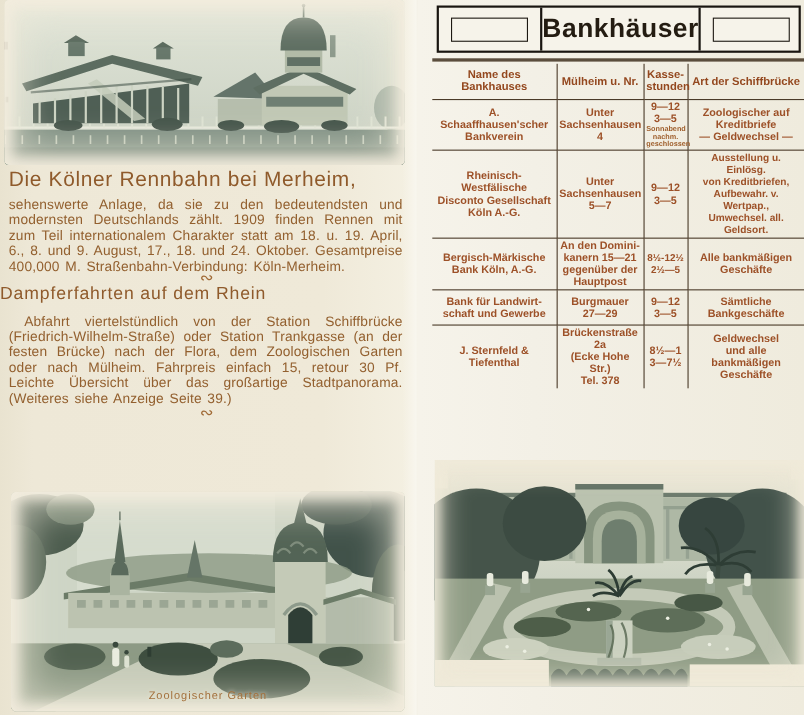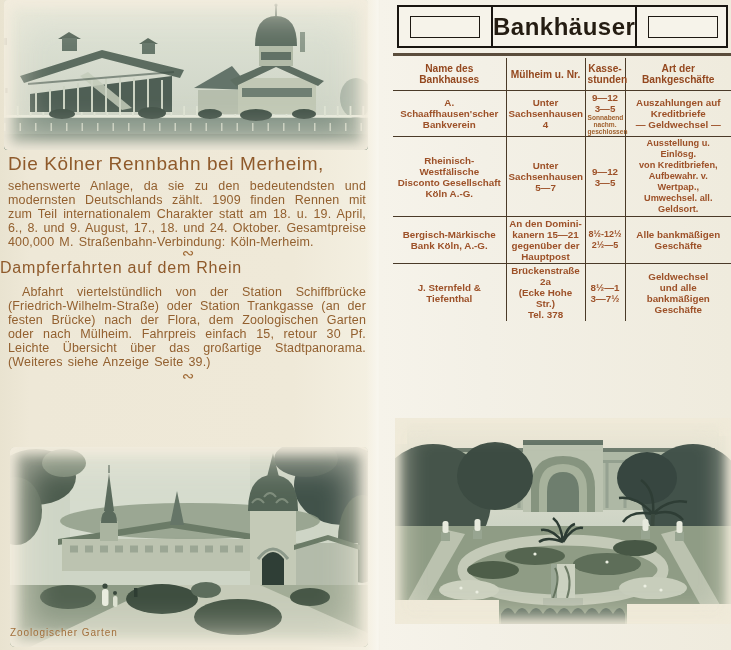--- a/index.html
+++ b/index.html
@@ -22,21 +22,21 @@
   
   .h-main{position:absolute;left:8px;margin:0;font-size:19px;font-weight:normal;
           color:#8f5a2b;letter-spacing:.6px;white-space:nowrap;}
   .h-sub{position:absolute;left:0;width:100%;margin:0;text-align:left;font-size:16px;
          font-weight:normal;color:#8f5a2b;letter-spacing:.8px;}
   .body-par{position:absolute;left:8px;width:358px;margin:0;font-size:12.5px;line-height:14px;
             color:#93602f;text-align:justify;letter-spacing:.15px;word-spacing:1.5px;}
   .indent{text-indent:14px;}
   .ornament{position:absolute;left:0;width:100%;text-align:center;color:#a06a36;
             font-size:15px;line-height:10px;}
-  .caption{position:absolute;text-align:left;font-size:10px;letter-spacing:.9px;
+  .caption{position:absolute;text-align:center;font-size:10px;letter-spacing:.9px;
            color:#a3703c;text-shadow:0 0 4px #efe9d7;z-index:3;}
   
   .title-box{position:absolute;left:17px;top:5px;width:331px;height:43px;
              border:2.5px solid #191510;background:#f6f3ea;display:flex;box-sizing:border-box;}
   .tb-orn{flex:0 0 92px;display:flex;align-items:center;justify-content:center;}
   .tb-title{flex:1 1 auto;display:flex;align-items:center;justify-content:flex-start;
             border-left:2.5px solid #191510;border-right:2.5px solid #191510;}
   .tb-title span{font-size:24px;font-weight:bold;color:#241c12;letter-spacing:.5px;}
   .tb-inner{width:68px;height:20px;border:1.5px solid #1d1812;}
   .table-top-rule{position:absolute;left:13px;top:53px;width:338px;height:3px;background:#40301f;opacity:.85;}
@@ -189,34 +189,34 @@
           <col style="width:79px">
           <col style="width:40px">
           <col style="width:106px">
         </colgroup>
       <thead>
         <tr>
           <th>Name des Bankhauses</th>
           <th>Mülheim u. Nr.</th>
           <th>Kasse-
 stunden</th>
-          <th>Art der Bankgeschäfte</th>
+          <th>Art der Schiffbrücke</th>
         </tr>
       </thead>
       <tbody>
         <tr style="height:42px">
           <td>A. Schaaffhausen'scher
 Bankverein</td>
           <td>Unter
 Sachsenhausen 4</td>
           <td><span class="hours">9—12
 3—5</span><span class="note">Sonnabend
 nachm.
 geschlossen</span></td>
-          <td>Auszahlungen auf
+          <td>Zoologischer auf
 Kreditbriefe
 — Geldwechsel —</td>
         </tr>
         <tr style="height:40px">
           <td>Rheinisch-Westfälische
 Disconto Gesellschaft
 Köln A.-G.</td>
           <td>Unter
 Sachsenhausen
 5—7</td>
@@ -231,20 +231,30 @@
           <td>Bergisch-Märkische
 Bank Köln, A.-G.</td>
           <td>An den Domini-
 kanern 15—21
 gegenüber der
 Hauptpost</td>
           <td style="font-size:9px">8½-12½
 2½—5</td>
           <td>Alle bankmäßigen
 Geschäfte</td>
+        </tr>
+        <tr style="height:32px">
+          <td>Bank für Landwirt-
+schaft und Gewerbe</td>
+          <td>Burgmauer
+27—29</td>
+          <td>9—12
+3—5</td>
+          <td>Sämtliche
+Bankgeschäfte</td>
         </tr>
         <tr style="height:46px">
           <td>J. Sternfeld &amp;
 Tiefenthal</td>
           <td>Brückenstraße 2a
 (Ecke Hohe Str.)
 Tel. 378</td>
           <td>8½—1
 3—7½</td>
           <td>Geldwechsel

